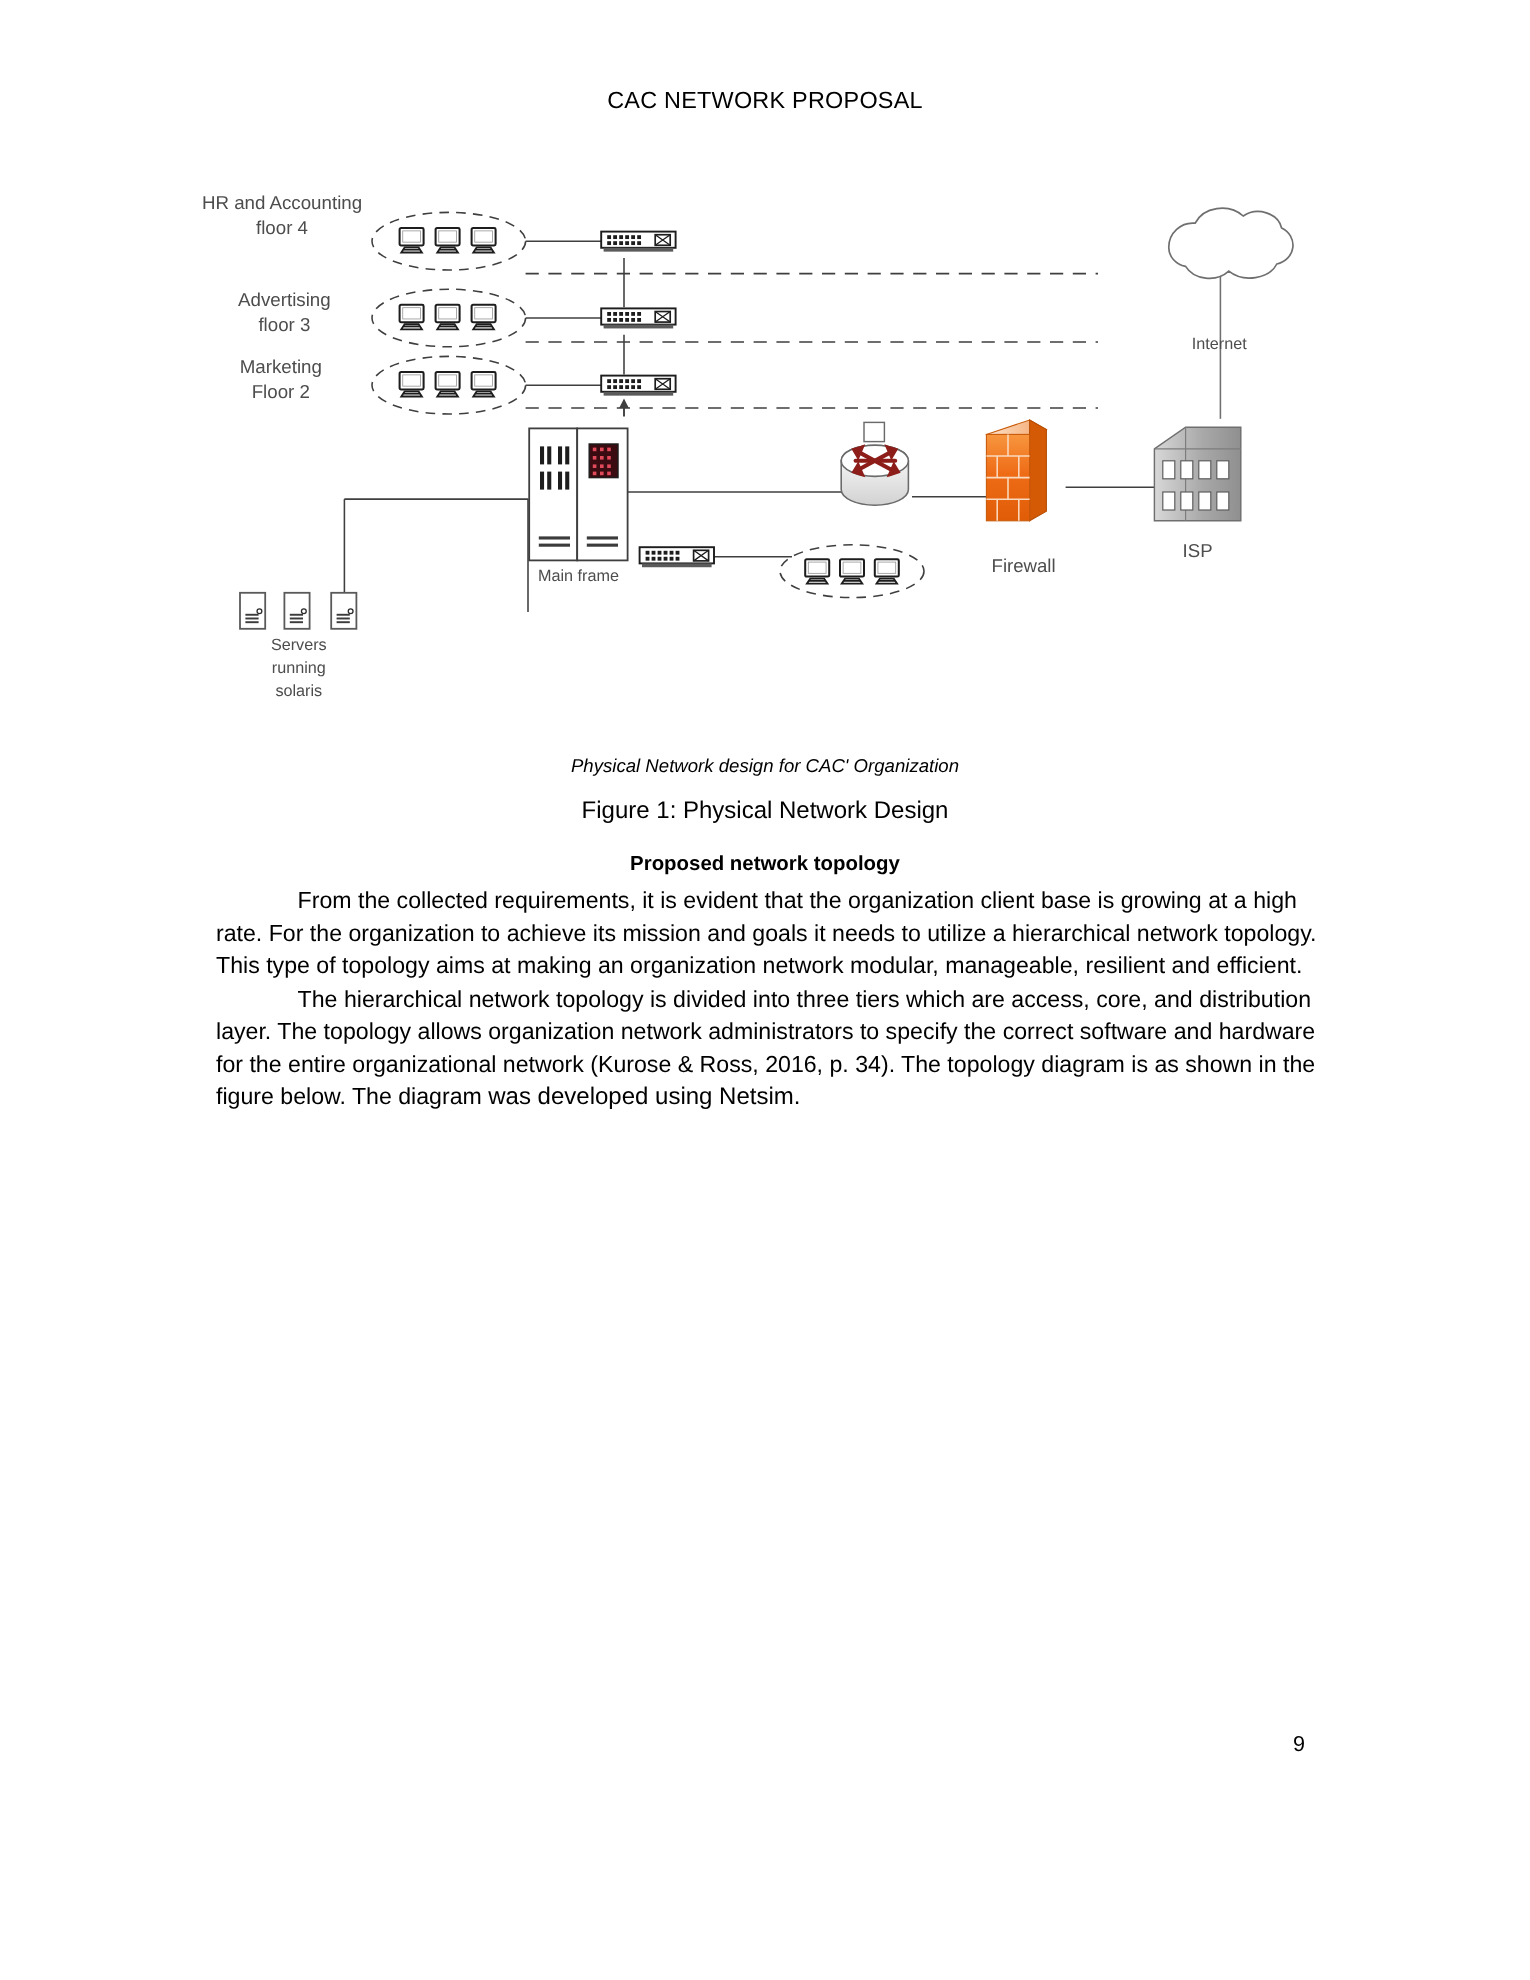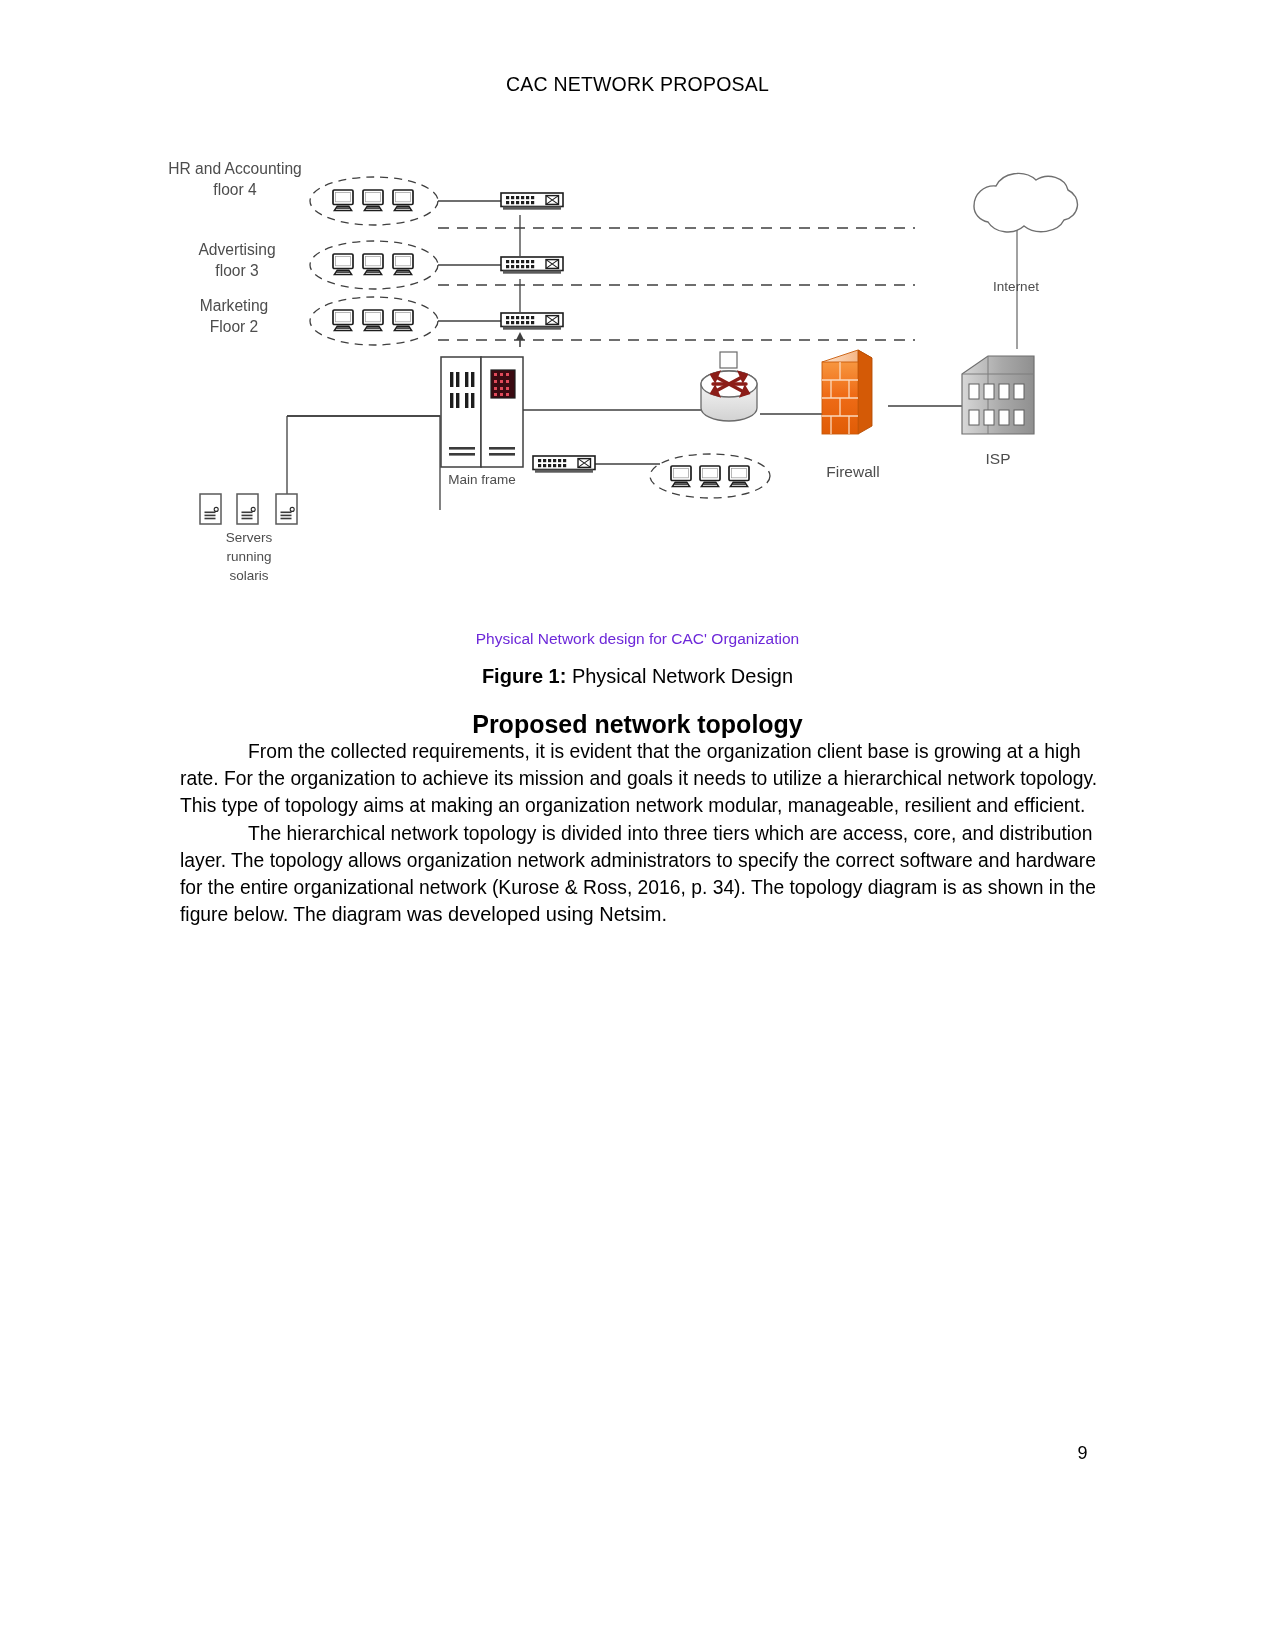--- a/index.html
+++ b/index.html
@@ -10,28 +10,28 @@
   
   .hdr{position:absolute;top:73px;left:0;width:1275px;text-align:center;
        font-size:19.5px;letter-spacing:.2px;box-sizing:border-box;}
 
   
   .fig{position:absolute;left:150px;top:144px;width:960px;height:460px;}
   .fig svg{display:block;}
 
   
   .fig-src{position:absolute;top:630px;left:0;width:1275px;text-align:center;
-           font-size:15.5px;color:#6d28d9;}
+           font-size:15.5px;color:#000000;font-style:italic;}
   .fig-cap{position:absolute;top:665px;left:0;width:1275px;text-align:center;
            font-size:20px;}
-  .fig-cap b{font-weight:bold;}
+  .fig-cap b{font-weight:normal;}
 
   
   .h2{position:absolute;top:710px;left:0;width:1275px;text-align:center;
-      font-size:25px;font-weight:bold;}
+      font-size:17px;font-weight:bold;}
   .body{position:absolute;top:738px;left:143px;width:922px;
         font-size:19.3px;line-height:27.2px;text-align:left;margin-left:37px;}
   .body p{margin:0;}
   .body p.ind{text-indent:68px;}
   .serif{font-family:Liberation Sans, sans-serif;font-size:20px;}
 
   .pgnum{position:absolute;top:1443px;left:0;width:1275px;text-align:center;
          font-size:18px;padding-left:890px;box-sizing:border-box;}
 
   .zone-label{font-family:"Liberation Sans",sans-serif;fill:#4d4d4d;}

